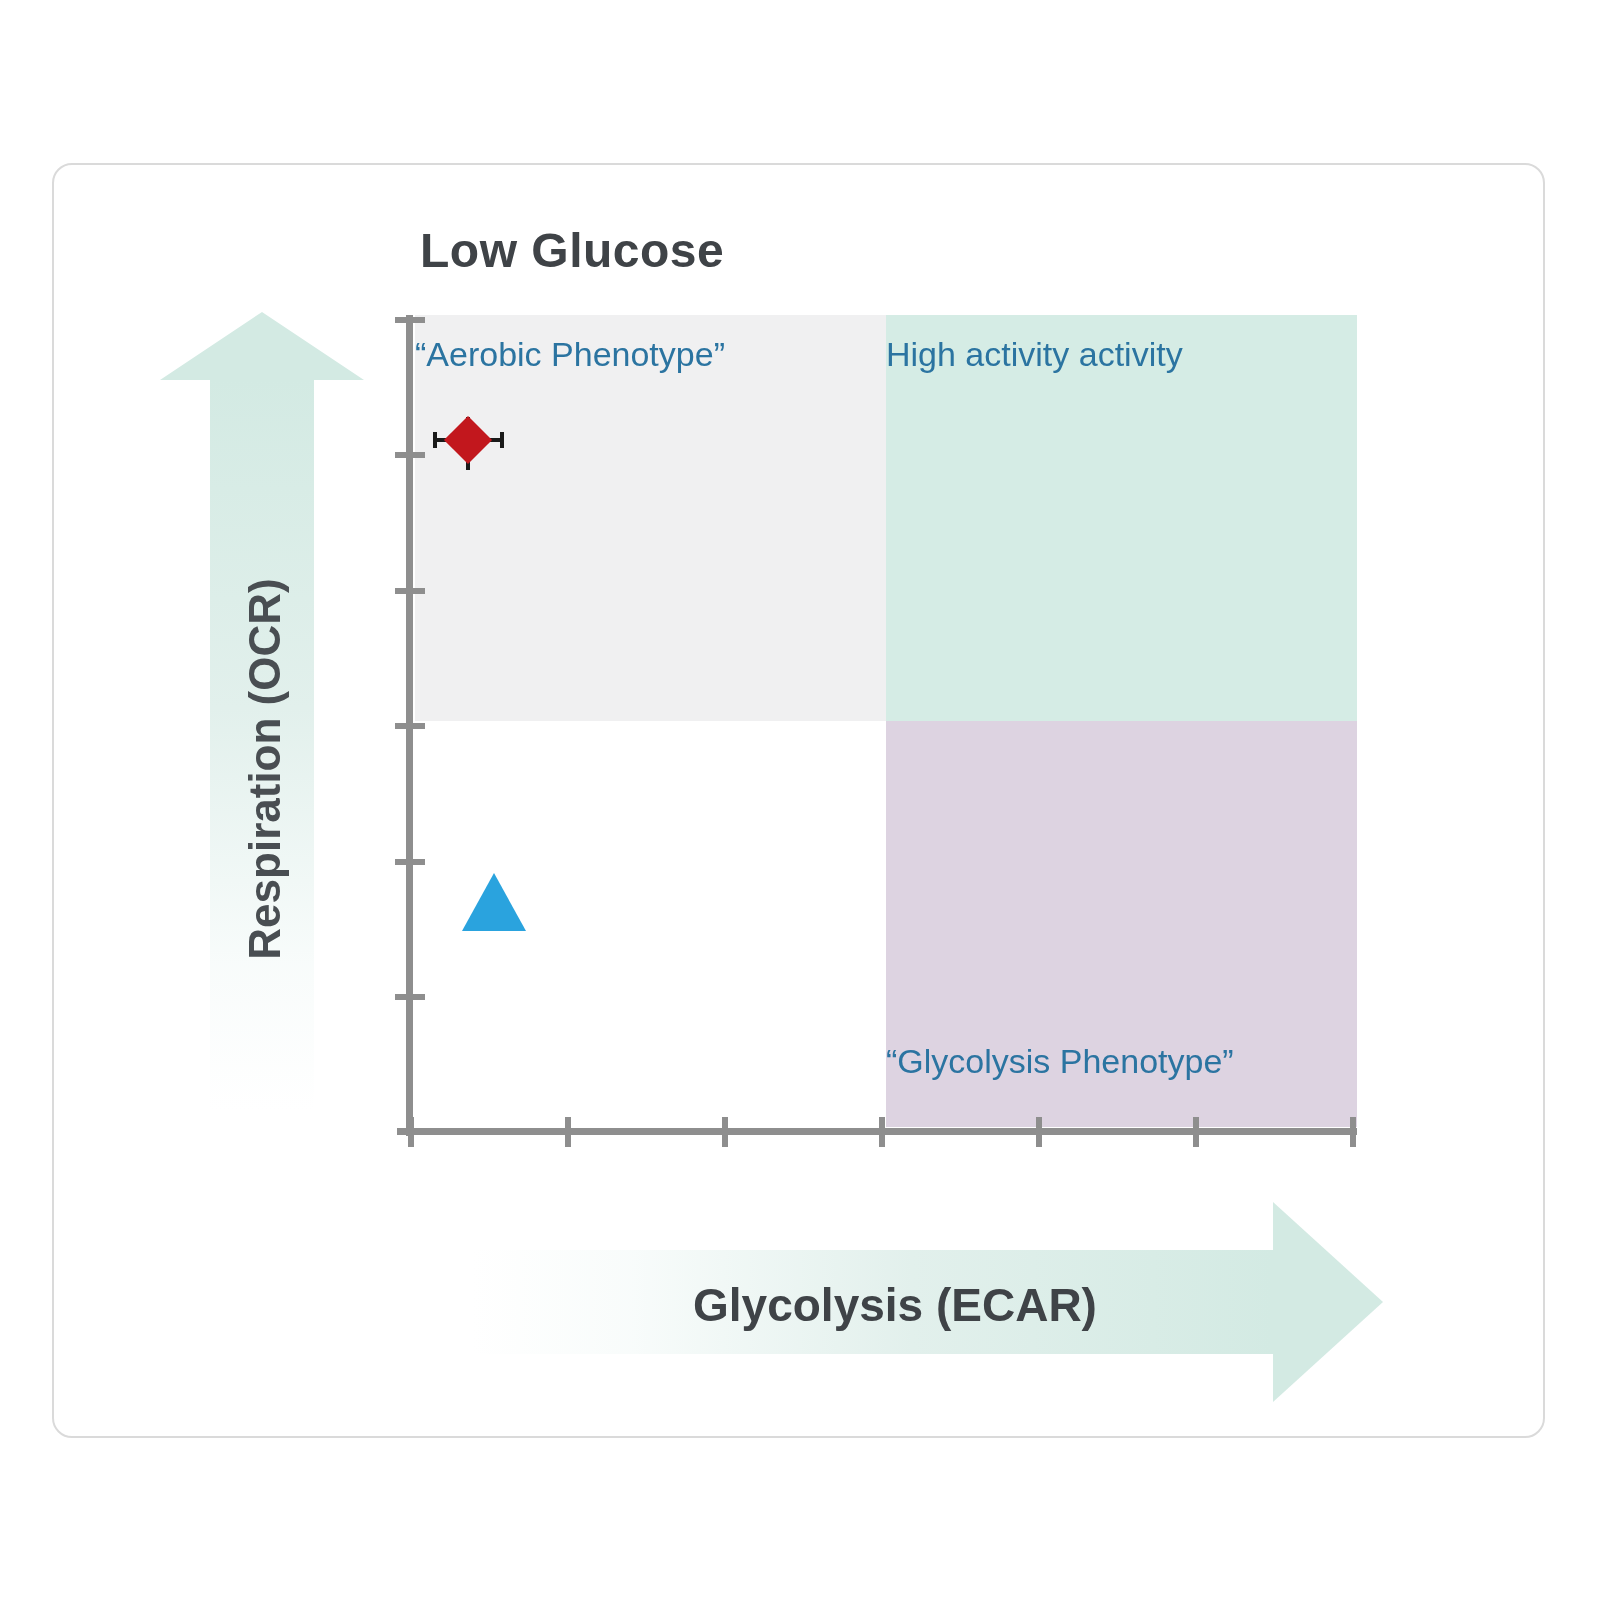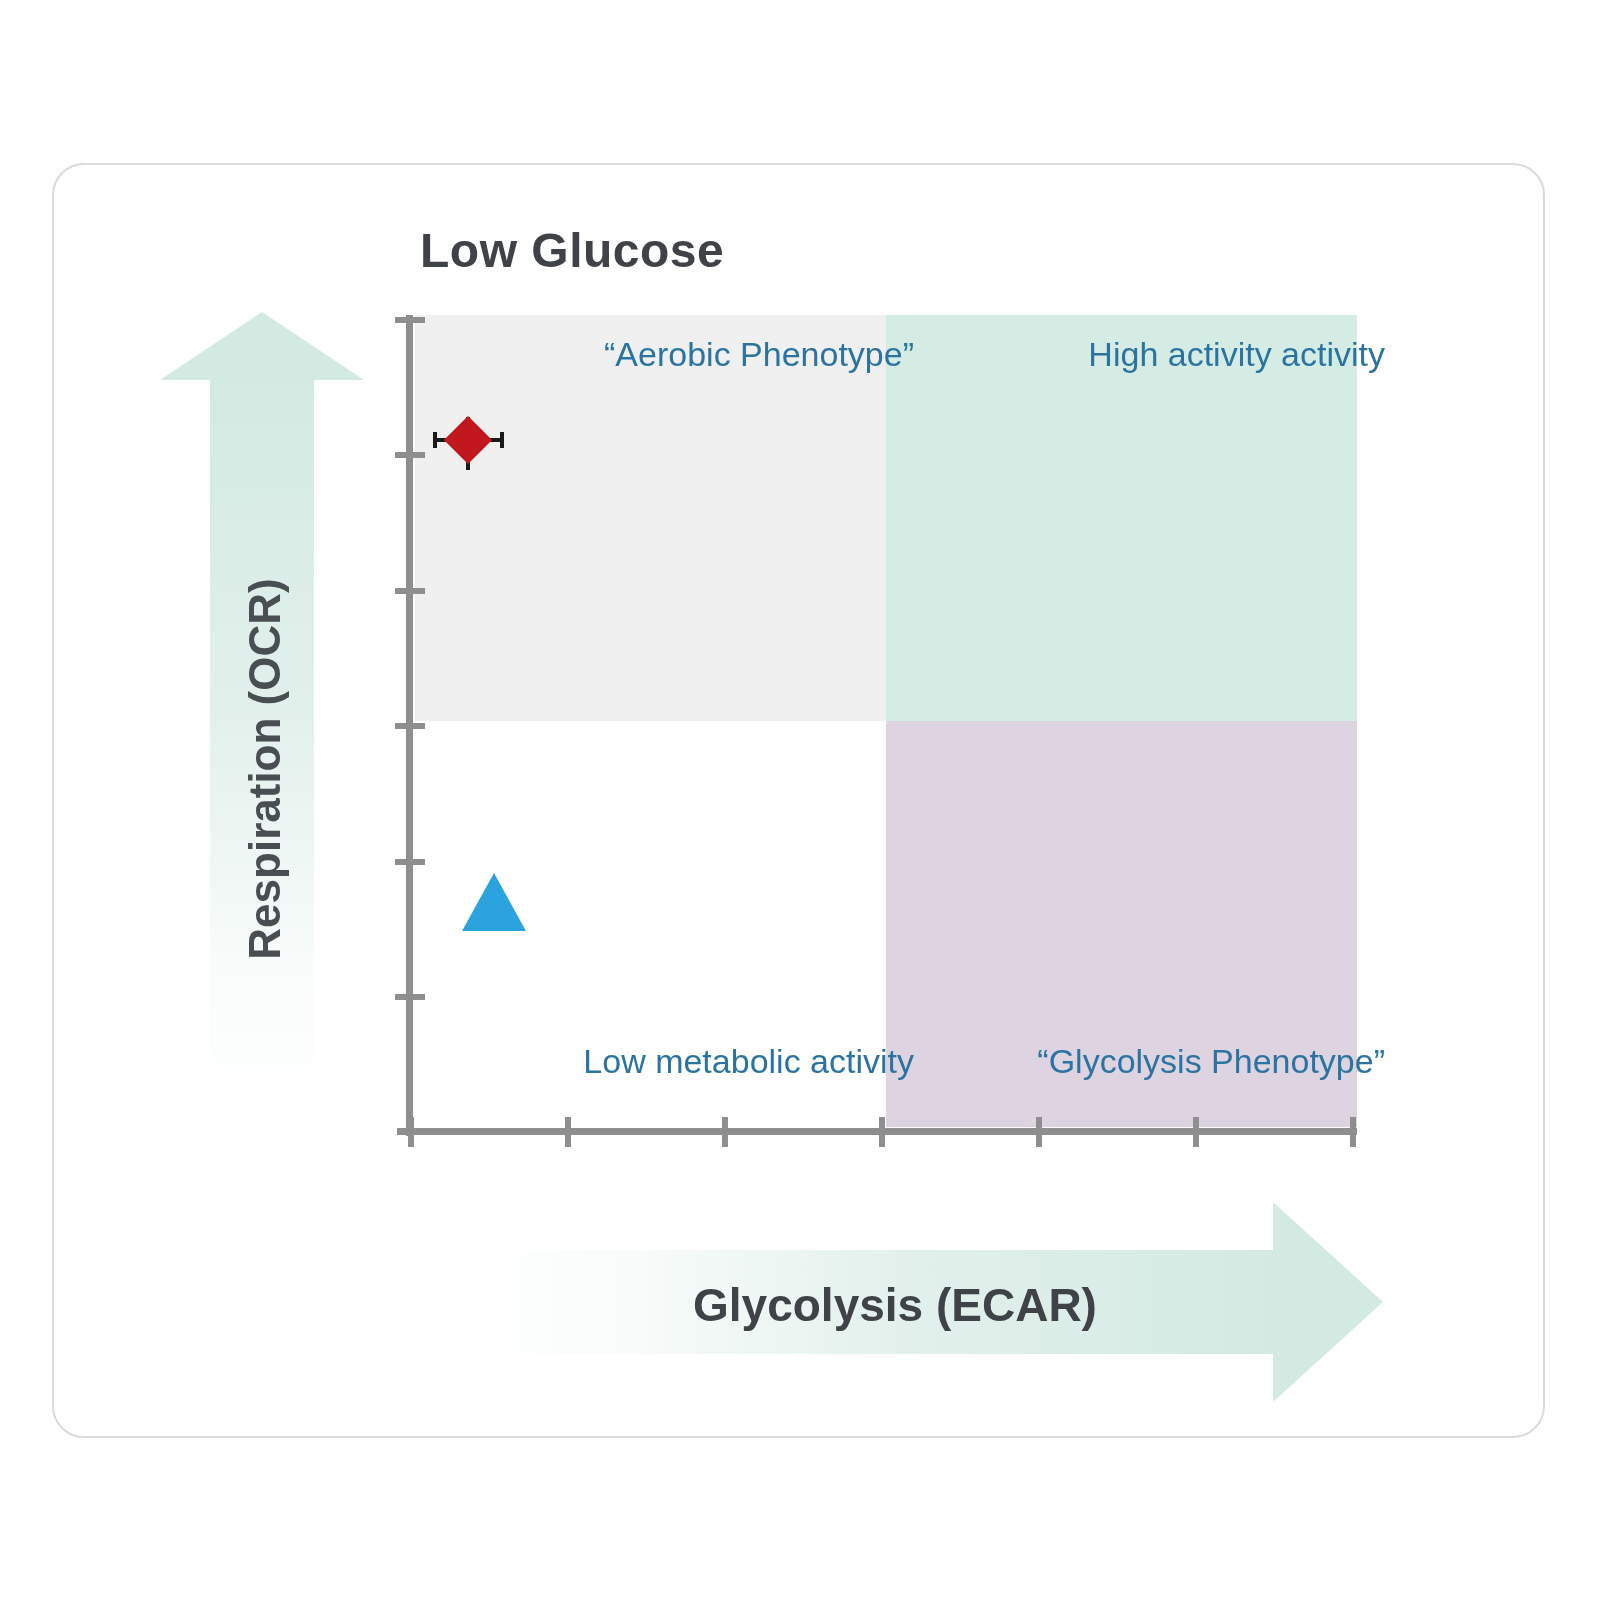--- a/index.html
+++ b/index.html
@@ -16,21 +16,21 @@
     overflow: hidden;
   }
   .card {
     position: absolute;
     left: 52px;
     top: 163px;
     width: 1493px;
     height: 1275px;
     background: #ffffff;
     border: 2px solid #dadada;
-    border-radius: 32px;
+    border-radius: 20px;
     box-sizing: border-box;
     text-decoration: underline;
   }
   .chart-title {
     position: absolute;
     left: 366px;
     top: 58px;
     font-size: 48px;
     font-weight: 700;
     color: #3f4347;
@@ -50,26 +50,25 @@
     width: 471px;
     height: 406px;
   }
   .quad.tl { left: 0; top: 0; background: #f0f0f1; }
   .quad.tr { left: 471px; top: 0; background: #d5ece5; }
   .quad.bl { left: 0; top: 406px; background: #ffffff; }
   .quad.br { left: 471px; top: 406px; background: #ddd3e1; }
   .quad-label {
     position: absolute;
     width: 471px;
-    text-align: right;
+    text-align: left;
     font-size: 34px;
     font-weight: 500;
     color: #2b74a1;
     white-space: nowrap;
-    margin-left: 28px;
   }
   .quad-label.top { top: 20px; }
   .quad-label.bottom { bottom: 46px; }
   .quad-label.left-half { left: 0; }
   .quad-label.right-half { left: 471px; }
   
   .y-axis-line {
     position: absolute;
     left: 352px;
     top: 150px;
@@ -222,21 +221,20 @@
     <div class="x-axis-label">Glycolysis (ECAR)</div>
 
     <div class="plot">
       <div class="quad tl"></div>
       <div class="quad tr"></div>
       <div class="quad bl"></div>
       <div class="quad br"></div>
 
       <div class="quad-label top left-half">“Aerobic Phenotype”</div>
       <div class="quad-label top right-half">High activity activity</div>
-      <div class="quad-label bottom left-half">Low metabolic activity</div>
       <div class="quad-label bottom right-half">“Glycolysis Phenotype”</div>
 
       <div class="err-v"></div>
       <div class="err-h"></div>
       <div class="err-cap left"></div>
       <div class="err-cap right"></div>
       <div class="marker-diamond"></div>
 
       <div class="marker-triangle"></div>
     </div>

